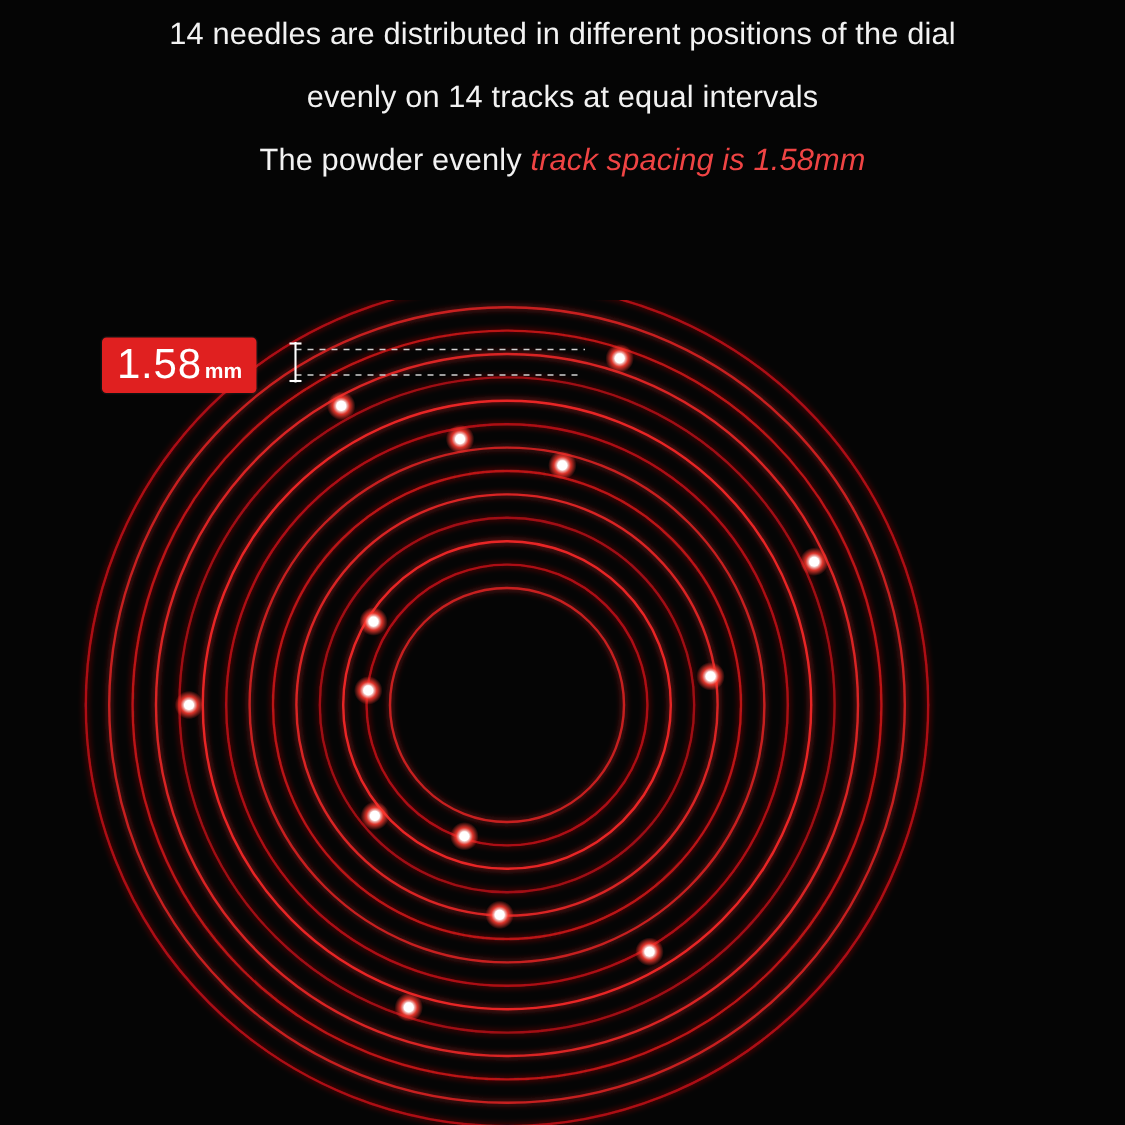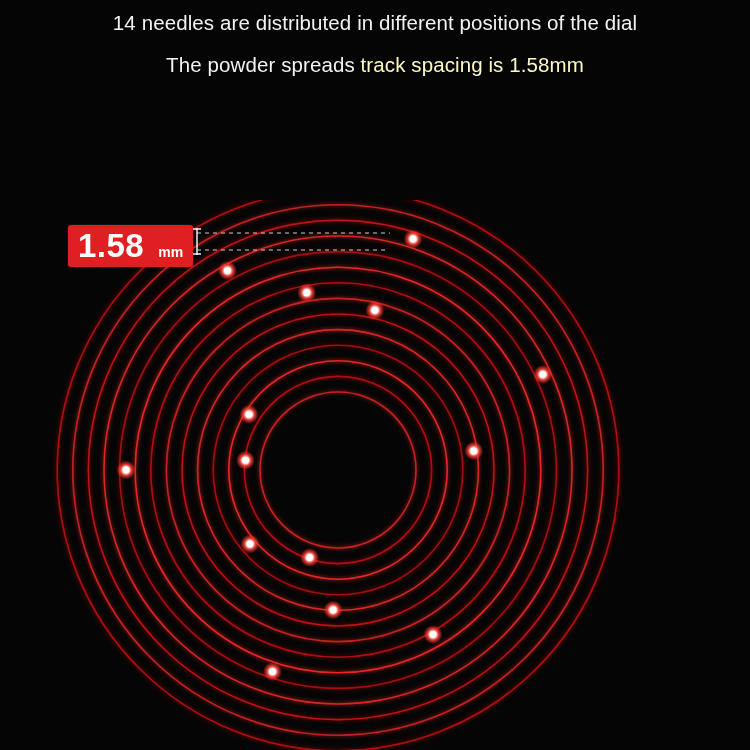--- a/index.html
+++ b/index.html
@@ -31,21 +31,22 @@
     padding-top: 2px;
   }
   .caption-line {
     font-size: 20.5px;
     line-height: 42px;
     color: #f2f2f2;
     letter-spacing: 0.1px;
     white-space: nowrap;
   }
   .caption-line .hl {
-    color: #fef9c3;
+    color: #ef4444;
+    font-style: italic;
   }
 
   
   #diagram {
     position: absolute;
     left: 0;
     top: 200px;
     width: 750px;
     height: 550px;
   }
@@ -60,43 +61,46 @@
     top: 225px;
     background: #e02020;
     color: #ffffff;
     padding: 4px 10px 5px 10px;
     border-radius: 3px;
     display: flex;
     align-items: baseline;
     box-shadow: 0 0 0 1px rgba(255,255,255,0.05);
   }
   .badge-value {
-    font-size: 33px;
-    font-weight: bold;
+    font-size: 28px;
+    font-weight: normal;
     line-height: 1;
     letter-spacing: 0.5px;
   }
   .badge-unit {
     font-size: 14px;
     font-weight: bold;
     line-height: 1;
-    margin-left: 14px;
+    margin-left: 2px;
   }
 </style>
 </head>
 <body>
 
 <div id="stage">
 
   <div class="caption">
     <div class="caption-line">
       <span>14 needles are distributed in different positions of the dial</span>
     </div>
     <div class="caption-line">
-      <span>The powder spreads </span><span class="hl">track spacing is 1.58mm</span>
+      <span>evenly on 14 tracks at equal intervals</span>
+    </div>
+    <div class="caption-line">
+      <span>The powder evenly </span><span class="hl">track spacing is 1.58mm</span>
     </div>
   </div>
 
   <div id="diagram">
     <svg width="750" height="550" viewBox="0 0 750 550" xmlns="http://www.w3.org/2000/svg">
       <defs>
         <radialGradient id="needleGlow" cx="50%" cy="50%" r="50%">
           <stop offset="0%" stop-color="#ffffff" stop-opacity="1"></stop>
           <stop offset="38%" stop-color="#ffd0cc" stop-opacity="0.95"></stop>
           <stop offset="60%" stop-color="#ff3b30" stop-opacity="0.85"></stop>

